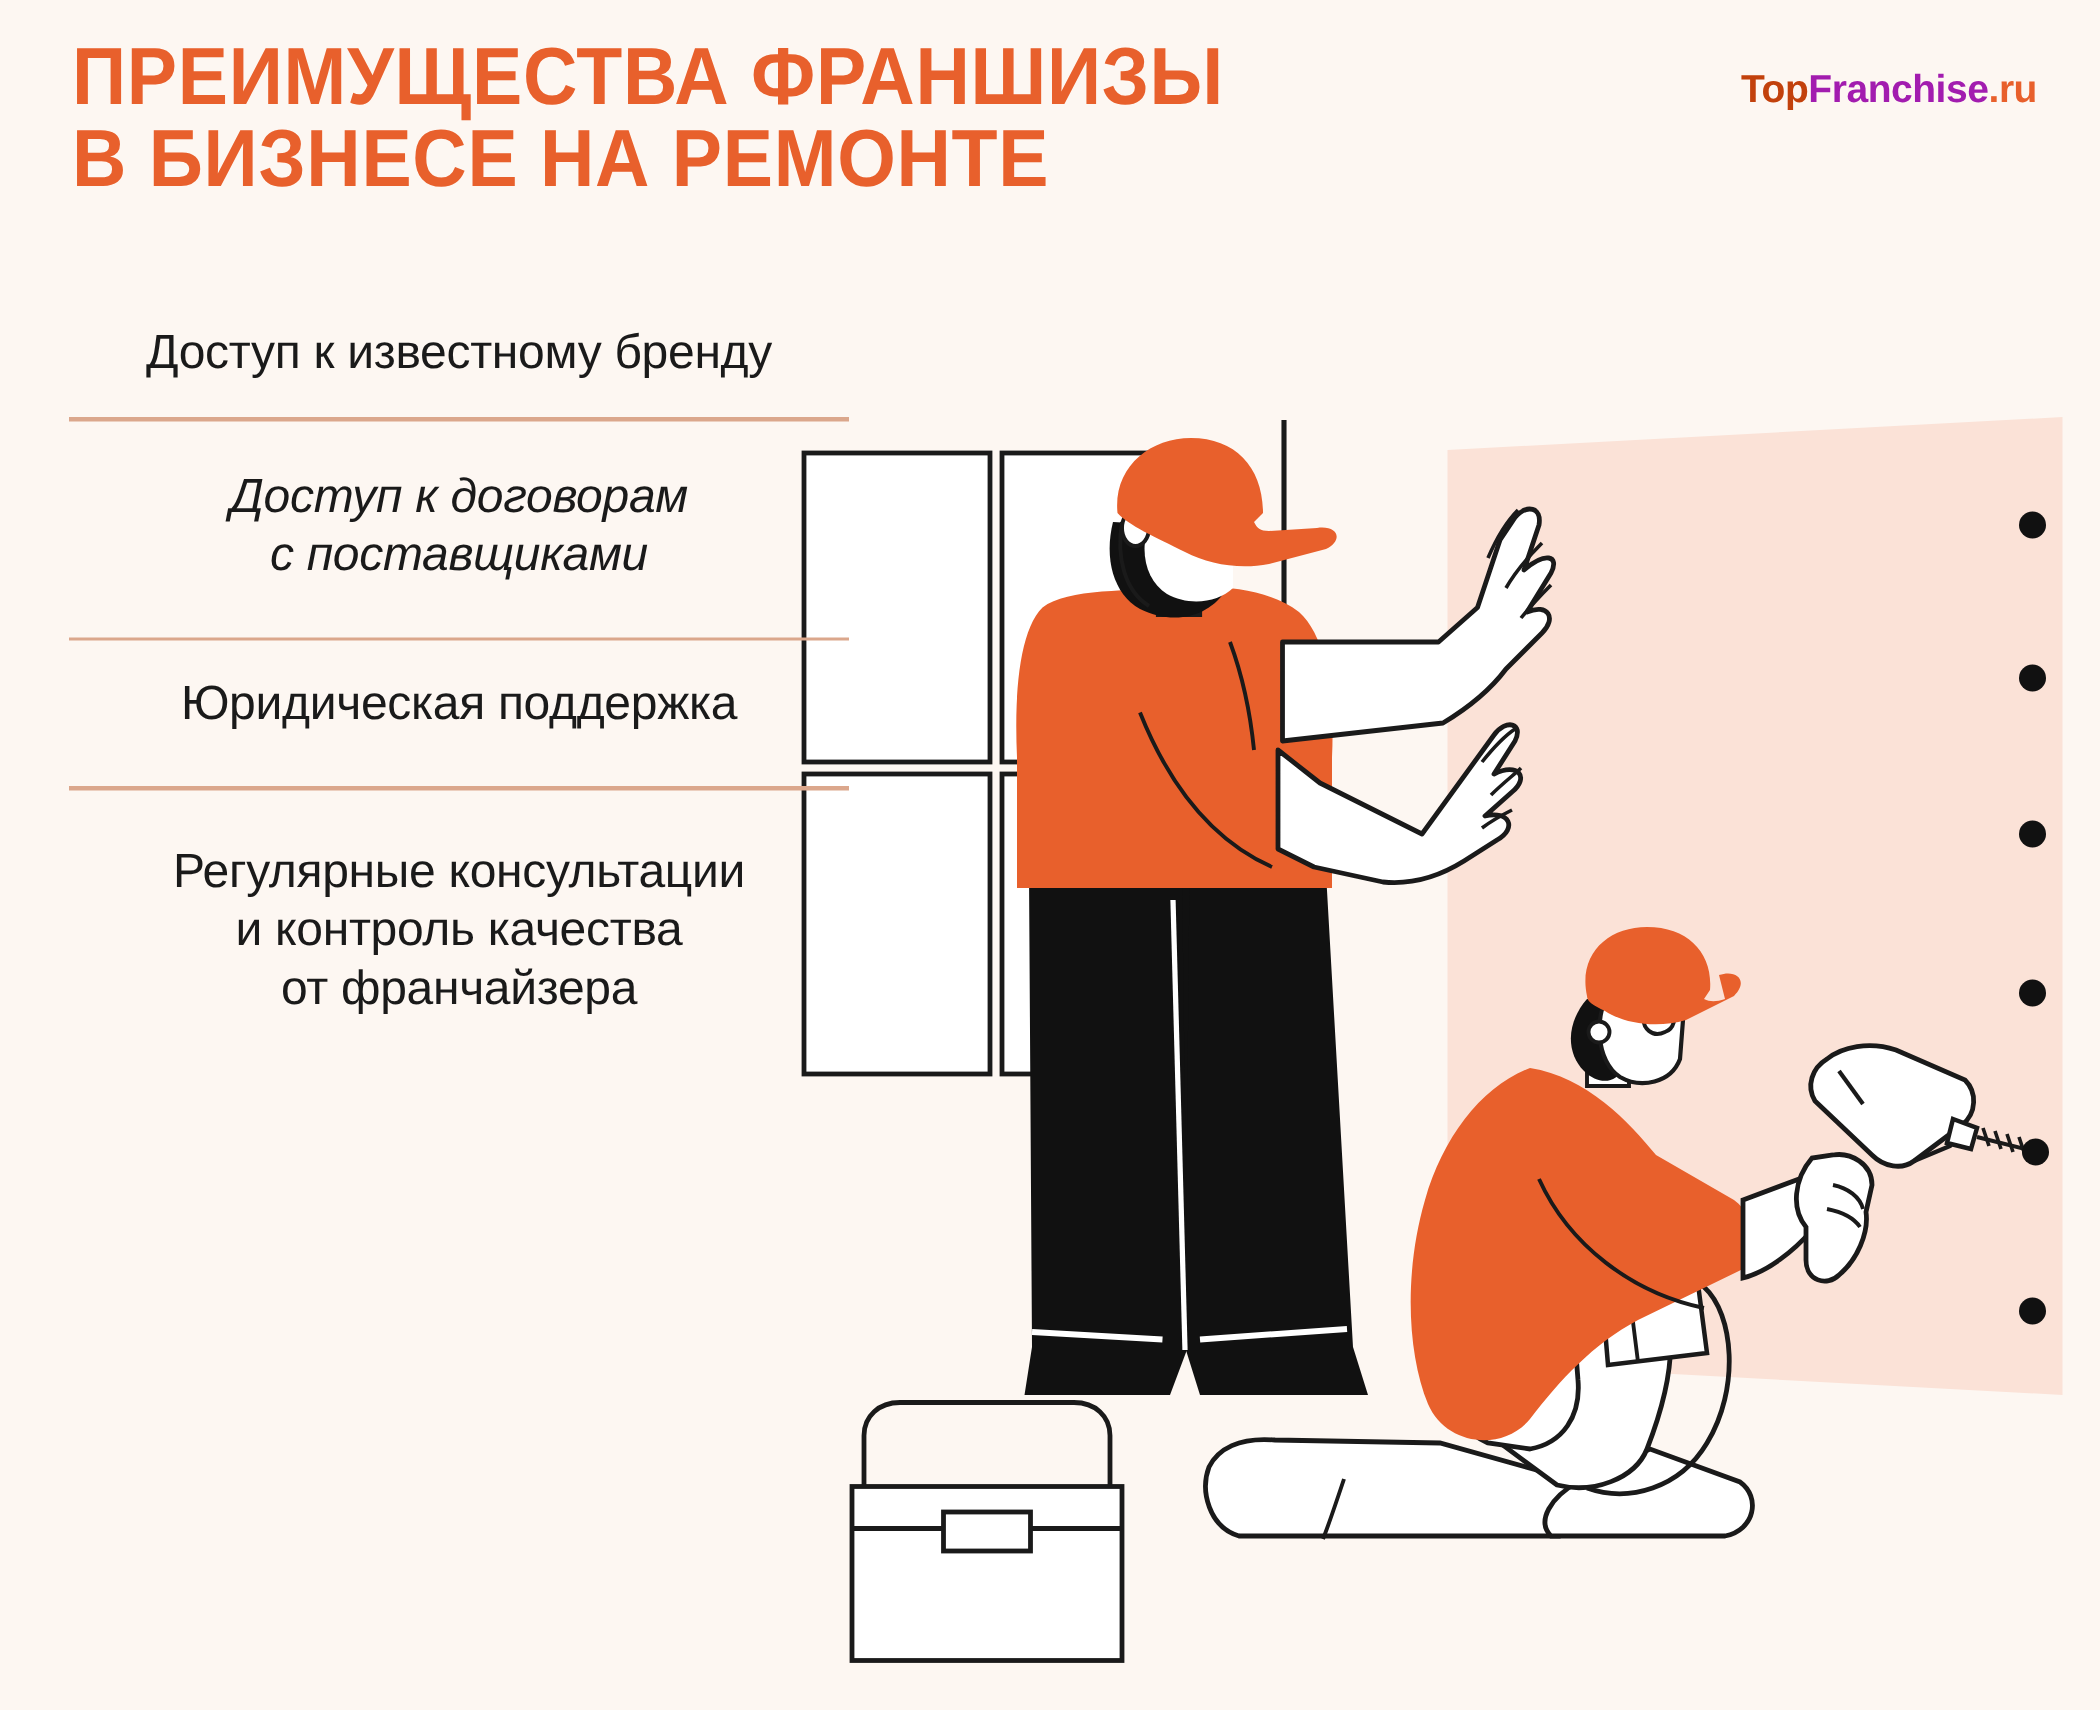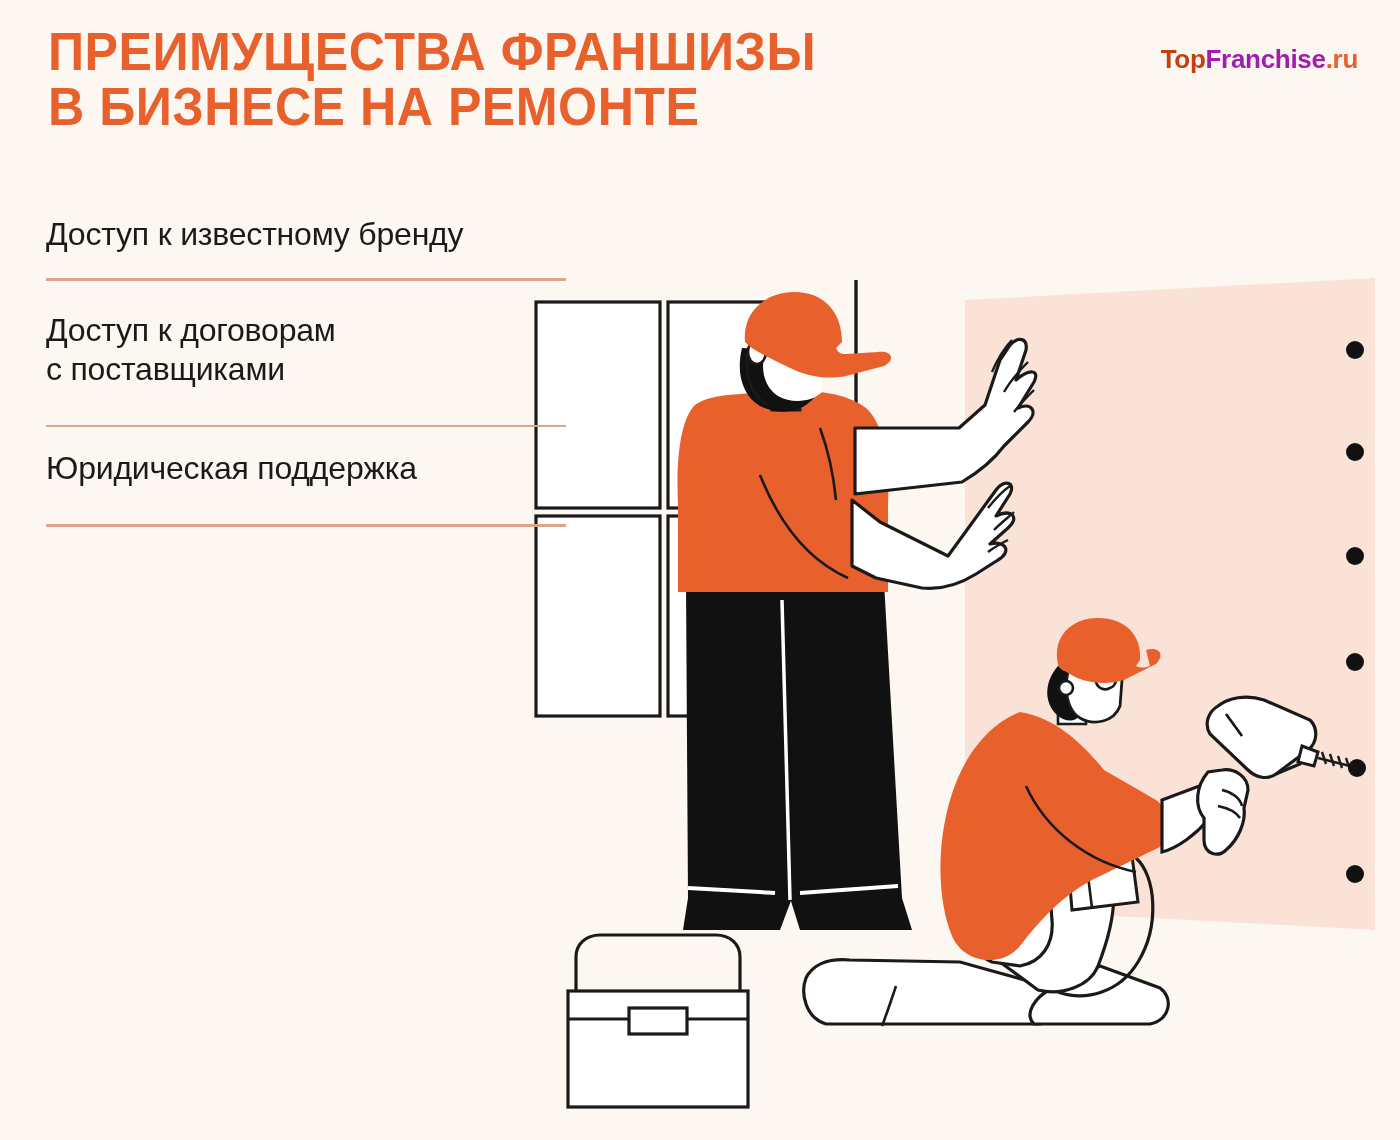--- a/index.html
+++ b/index.html
@@ -41,26 +41,27 @@
 
   
   .list{position:absolute;left:46px;top:215px;width:520px;}
   .row{position:relative;}
   .row .txt{
     color:#1A1A1A;
     font-size:32px;
     line-height:1.22;
     white-space:pre-line;
     letter-spacing:-0.2px;
+    text-align:center;
   }
   .rule{height:1.6px;background:#DBA78C;width:100%;}
 
   .r0{padding-bottom:24px;}
   .r1{padding-top:32px;padding-bottom:34px;}
-  .r2{padding-top:30px;padding-bottom:36px;}
+  .r2{padding-top:30px;padding-bottom:36px;font-style:italic;}
   .r3{padding-top:22px;padding-bottom:36px;}
   .r4{padding-top:32px;padding-bottom:36px;}
   .r5{padding-top:34px;}
 </style>
 </head>
 <body>
 
 <div id="root">
 
   <svg id="art" viewBox="0 0 1400 1140" xmlns="http://www.w3.org/2000/svg">
@@ -251,16 +252,21 @@
     </div>
     <div class="rule"></div>
 
     <div class="row r3">
       <div class="txt">Юридическая поддержка</div>
     </div>
     <div class="rule"></div>
 
     <div class="rule"></div>
 
+    <div class="row r5">
+      <div class="txt">Регулярные консультации
+и контроль качества
+от франчайзера</div>
+    </div>
 
   </div>
 
 </div>
 
 </body></html>

